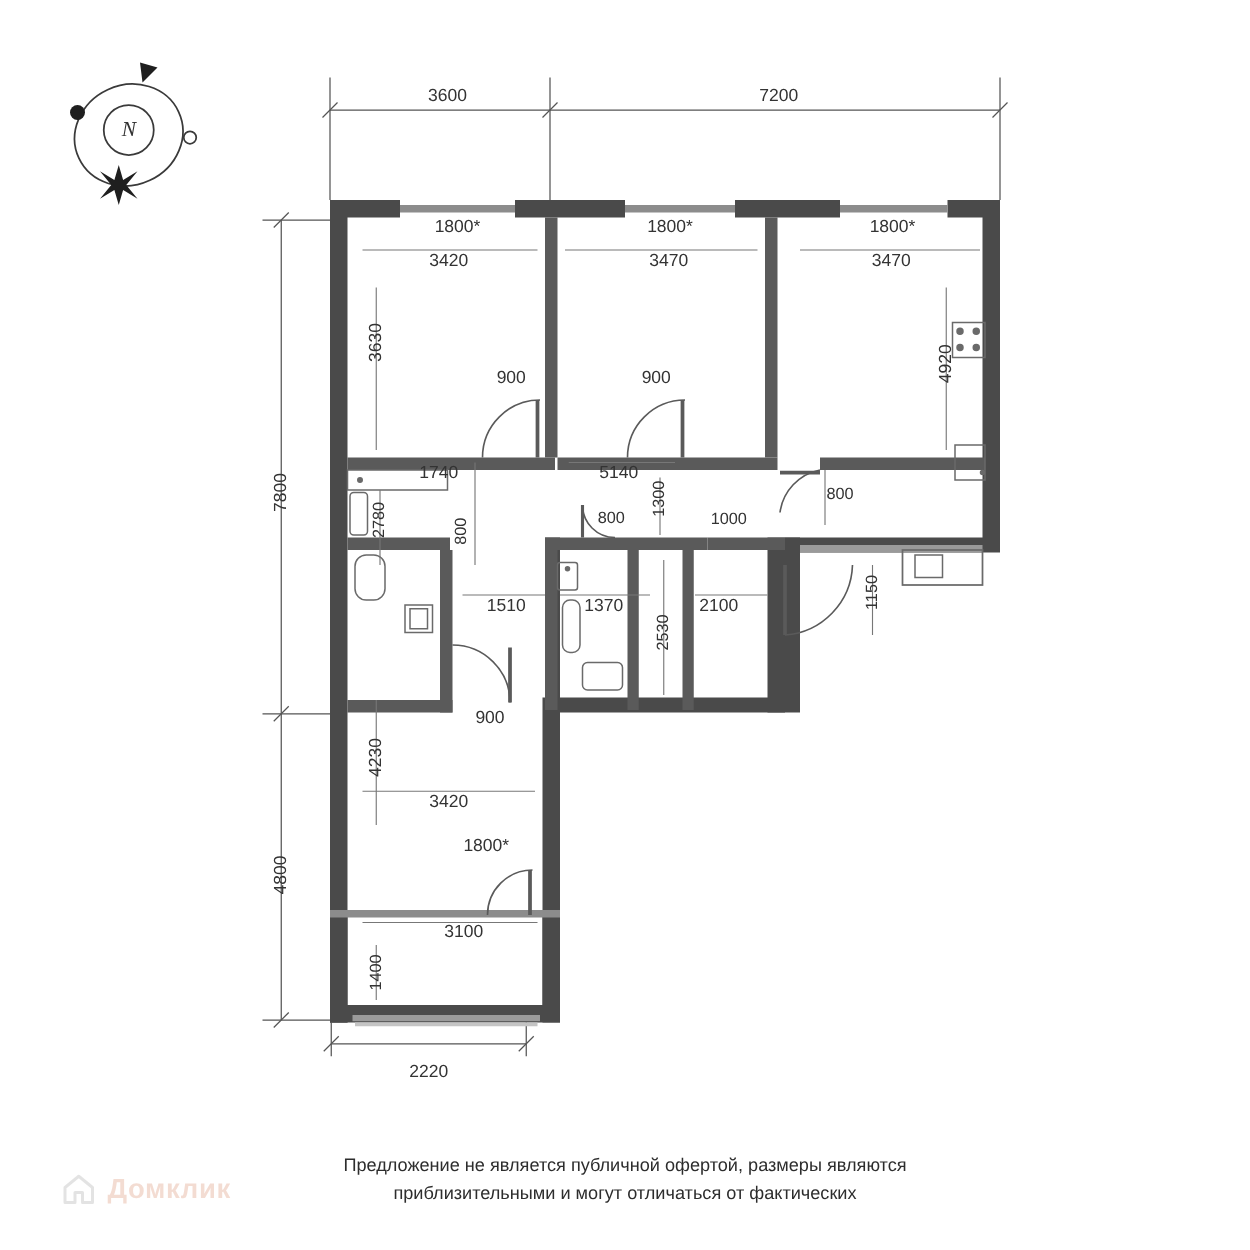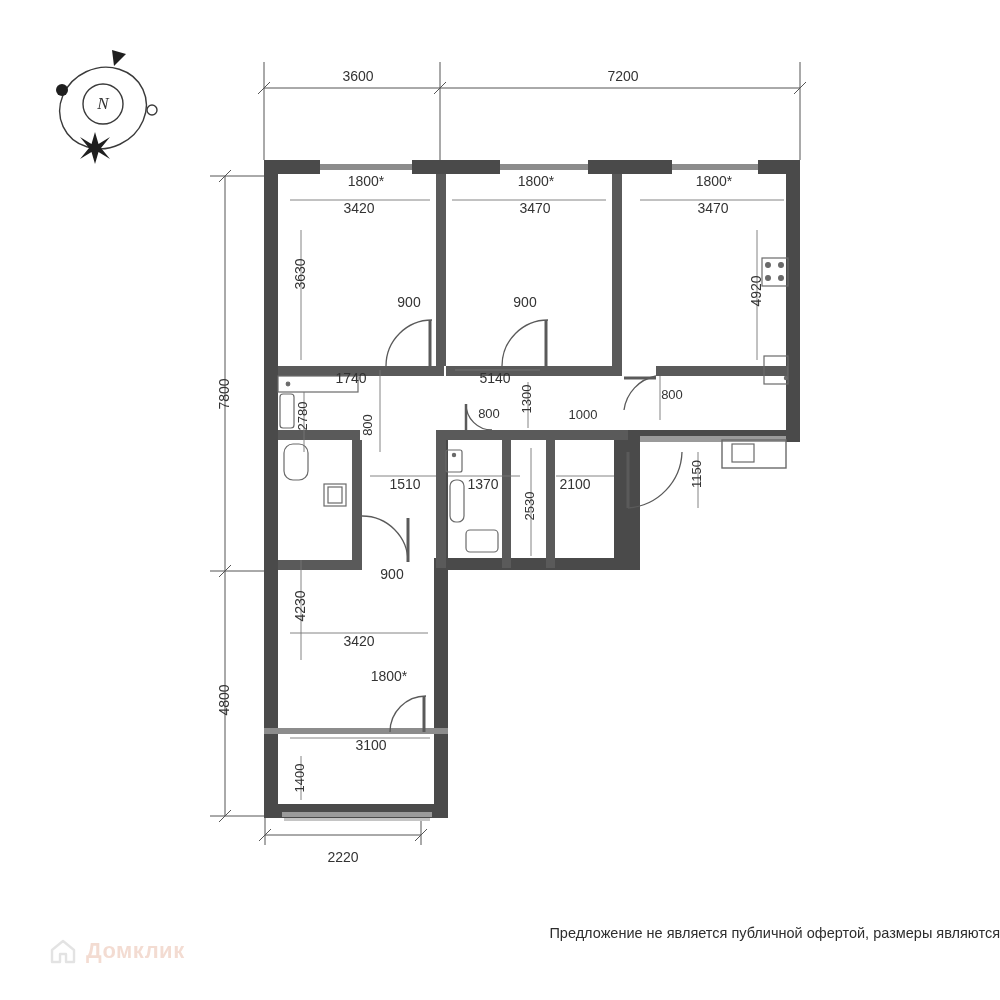--- a/index.html
+++ b/index.html
@@ -35,21 +35,21 @@
     dominant-baseline: middle;
   }
   .dimtext.small {
     font-size: 13px;
   }
   .disclaimer {
     position: absolute;
     left: 0;
     top: 922px;
     width: 1000px;
-    text-align: right;
+    text-align: center;
     font-size: 14.5px;
     line-height: 22px;
     color: #2d2d2d;
   }
   .brand {
     position: absolute;
     left: 48px;
     top: 936px;
     display: flex;
     align-items: center;
@@ -294,20 +294,21 @@
       <text class="dimtext" x="359" y="642">3420</text>
       <text class="dimtext" x="389" y="677">1800*</text>
       <text class="dimtext" x="371" y="746">3100</text>
       <text class="dimtext small" x="301" y="778" transform="rotate(-90 301 778)">1400</text>
       <text class="dimtext" x="343" y="858">2220</text>
     </g>
   </svg>
 
   <div class="disclaimer">
     <div>Предложение не является публичной офертой, размеры являются</div>
+    <div>приблизительными и могут отличаться от фактических</div>
   </div>
 
   <div class="brand">
     <svg width="30" height="30" viewBox="0 0 30 30">
       <path d="M4 14 L15 5 L26 14 L26 26 L18 26 L18 18 L12 18 L12 26 L4 26 Z" fill="none" stroke="#6b6b6b" stroke-width="2.4" stroke-linejoin="round"></path>
     </svg>
     <span class="brand-text">Домклик</span>
   </div>
 
 </div>

